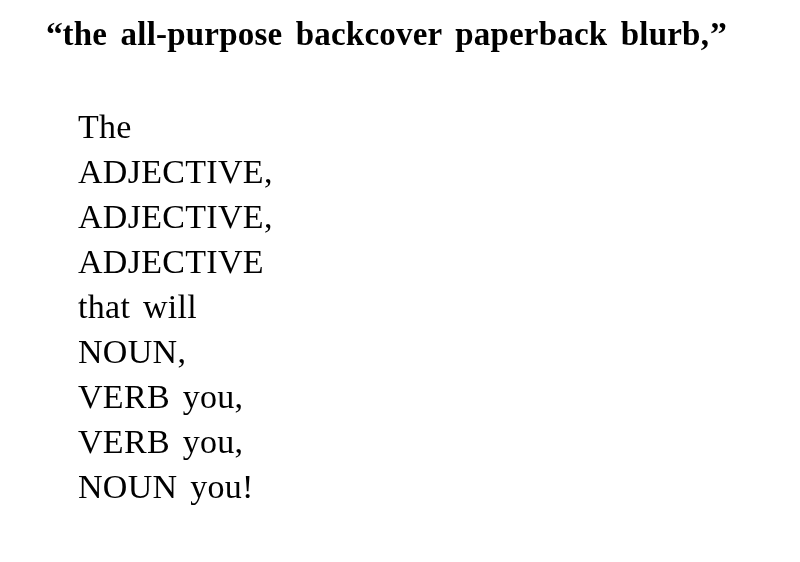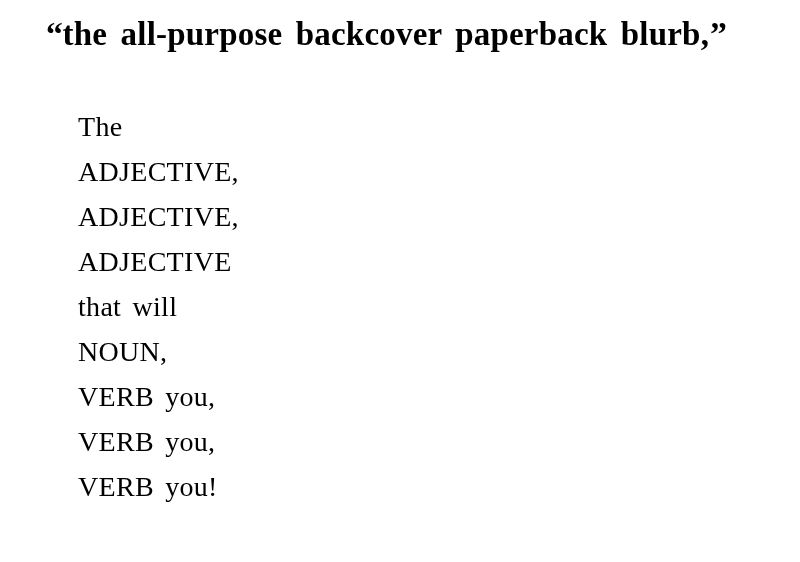--- a/index.html
+++ b/index.html
@@ -41,21 +41,21 @@
   }
 
   
   .verse {
     position: absolute;
     left: 46px;
     top: 104px;
     width: 620px;
   }
   .verse-line {
-    font-size: 28px;
+    font-size: 34px;
     line-height: 45px;
     font-weight: 400;
     letter-spacing: 0.3px;
     word-spacing: 4px;
     white-space: nowrap;
     color: #000000;
   }
 </style>
 </head>
 <body>
@@ -68,16 +68,16 @@
 
   <div class="verse">
     <div class="verse-line">The</div>
     <div class="verse-line">ADJECTIVE,</div>
     <div class="verse-line">ADJECTIVE,</div>
     <div class="verse-line">ADJECTIVE</div>
     <div class="verse-line">that will</div>
     <div class="verse-line">NOUN,</div>
     <div class="verse-line">VERB you,</div>
     <div class="verse-line">VERB you,</div>
-    <div class="verse-line">VERB you!</div>
+    <div class="verse-line">NOUN you!</div>
   </div>
 
 </div>
 
 </body></html>

